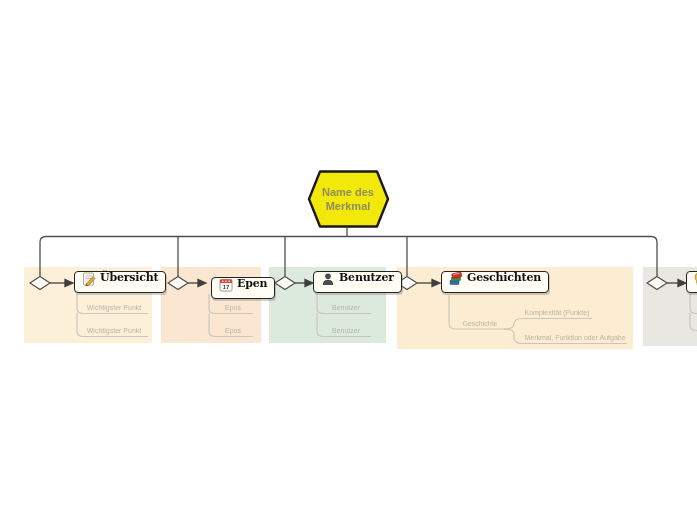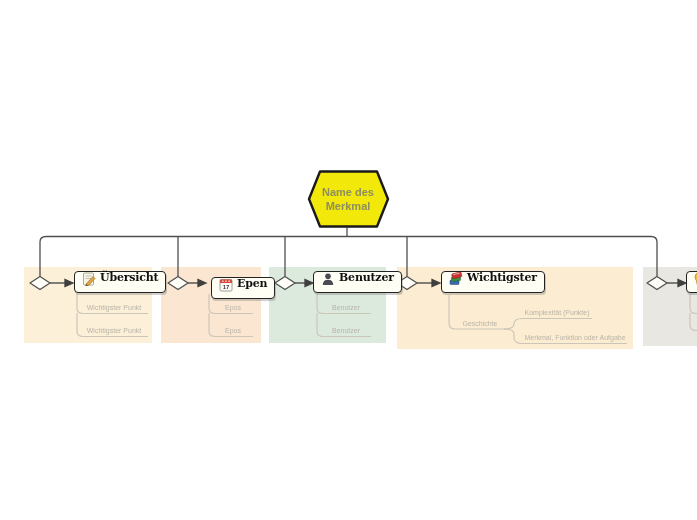--- a/index.html
+++ b/index.html
@@ -139,21 +139,21 @@
     <span class="node-title">Benutzer</span>
   </div>
 
   <div class="node-box" style="left:441px;top:271px;">
     <svg class="icon" viewBox="0 0 14 14">
       <rect x="1" y="8" width="9" height="4.5" rx="0.8" fill="#3a6ab0" stroke="#24467a" stroke-width="0.5"></rect>
       <rect x="2.5" y="4.5" width="9" height="4.5" rx="0.8" fill="#3d9244" stroke="#246030" stroke-width="0.5" transform="rotate(-6 7 7)"></rect>
       <rect x="3" y="0.8" width="9.5" height="5" rx="0.9" fill="#cc3333" stroke="#881f1f" stroke-width="0.5" transform="rotate(-14 8 3)"></rect>
       <path d="M4.2,2.6 L10.6,1.2" stroke="#f2dede" stroke-width="0.7" fill="none"></path>
     </svg>
-    <span class="node-title">Wichtigster</span>
+    <span class="node-title">Geschichten</span>
   </div>
 
   <div class="node-box" style="left:686px;top:271px;width:40px;padding-left:5px;">
     <svg class="icon" viewBox="0 0 14 14">
       <path d="M7,1 Q11,1 11,5 Q11,7.5 9.3,9 L9.3,11 H4.7 L4.7,9 Q3,7.5 3,5 Q3,1 7,1 Z" fill="#f0c23a" stroke="#a8821e" stroke-width="0.7"></path>
       <rect x="4.7" y="11.3" width="4.6" height="1.8" rx="0.6" fill="#8a8578"></rect>
     </svg>
     <span class="node-title"></span>
   </div>
 

